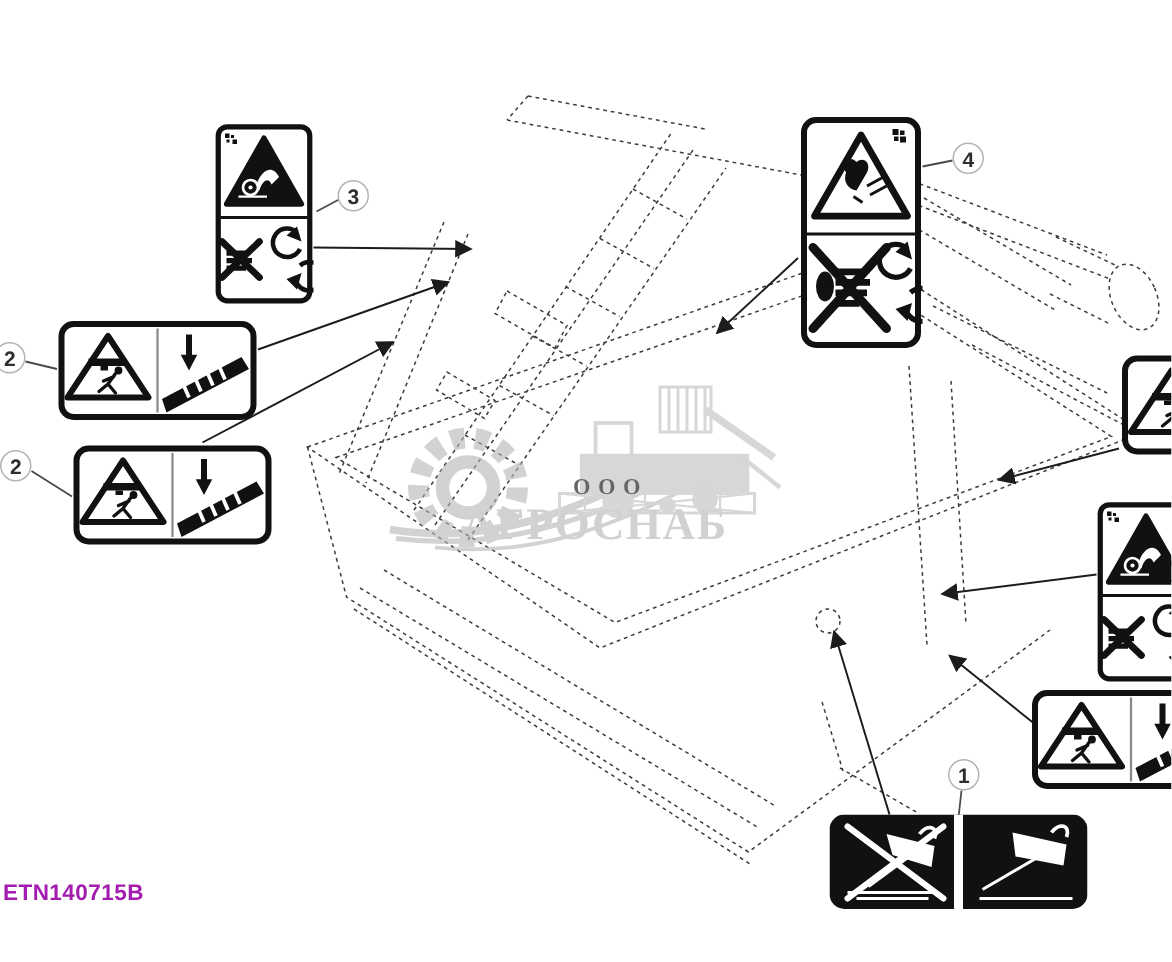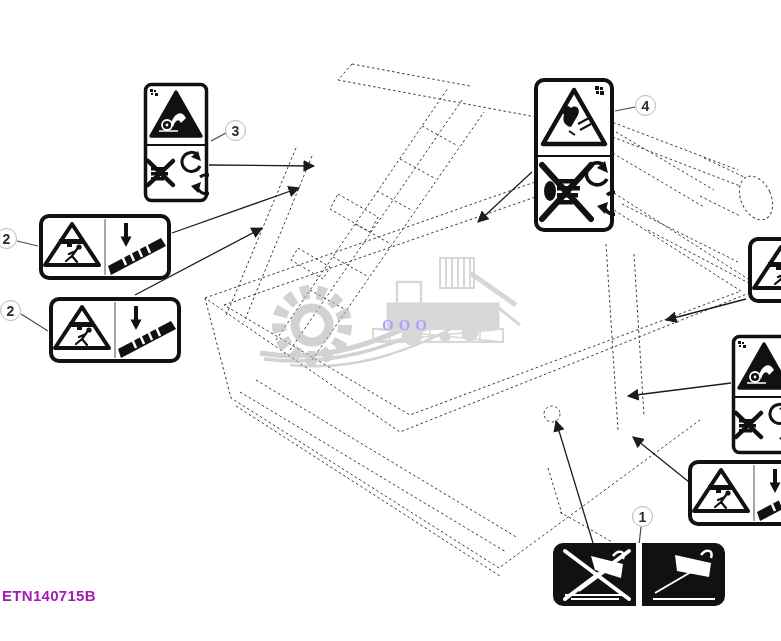--- a/index.html
+++ b/index.html
@@ -8,21 +8,21 @@
   .abs{position:absolute;}
   .decal svg{display:block;}
   .callout{position:absolute;width:21px;height:21px;border-radius:50%;
            border:1.5px solid #b4b4b4;box-sizing:border-box;display:flex;
            align-items:center;justify-content:center;font-weight:bold;
            font-size:14px;color:#2e2e2e;background:rgba(255,255,255,.55);}
   .code{position:absolute;left:2px;top:587px;font-weight:bold;font-size:15px;
         color:#a21caf;letter-spacing:.3px;}
   .wm{position:absolute;left:230px;top:245px;width:330px;height:135px;opacity:.6;}
   .wm-prefix{position:absolute;left:152px;top:72px;font-family:"Liberation Serif",serif;
-             font-size:15px;letter-spacing:5px;color:#8b5cf6;font-weight:bold;}
+             font-size:15px;letter-spacing:5px;color:#000000;font-weight:bold;}
   .wm-name{position:absolute;left:78px;top:88px;font-family:"Liberation Serif",serif;
            font-size:30px;font-weight:bold;letter-spacing:1px;color:#b3b3b3;}
 </style>
 </head>
 <body>
 
 <div class="page">
 
   <svg width="0" height="0" style="position:absolute" aria-hidden="true">
     <defs>
@@ -169,20 +169,21 @@
         <path d="M240,28 L286,60" stroke-width="5" fill="none"></path>
         <path d="M265,60 L290,80" stroke-width="3" fill="none"></path>
         <circle cx="182" cy="90" r="10"></circle>
         <circle cx="240" cy="88" r="8"></circle>
         <circle cx="215" cy="92" r="5"></circle>
         <rect x="143" y="84" width="130" height="13" fill="none" stroke-width="2"></rect>
         <path d="M143,84 L273,97 M143,97 L273,84 M160,84 V97 M200,84 V97 M250,84 V97" stroke-width="1.5" fill="none"></path>
       </g>
     </svg>
     <div class="wm-prefix">ООО</div>
+    <div class="wm-name">АГРОСНАБ</div>
   </div>
 
   <div class="abs decal" style="left:143px;top:82px">
     <svg width="66" height="121" viewBox="0 0 66 121">
         <use href="#sym-entangle"></use>
       </svg>
   </div>
   <div class="abs decal" style="left:38px;top:213px">
     <svg width="134" height="68" viewBox="0 0 134 68">
         <use href="#sym-crush"></use>

